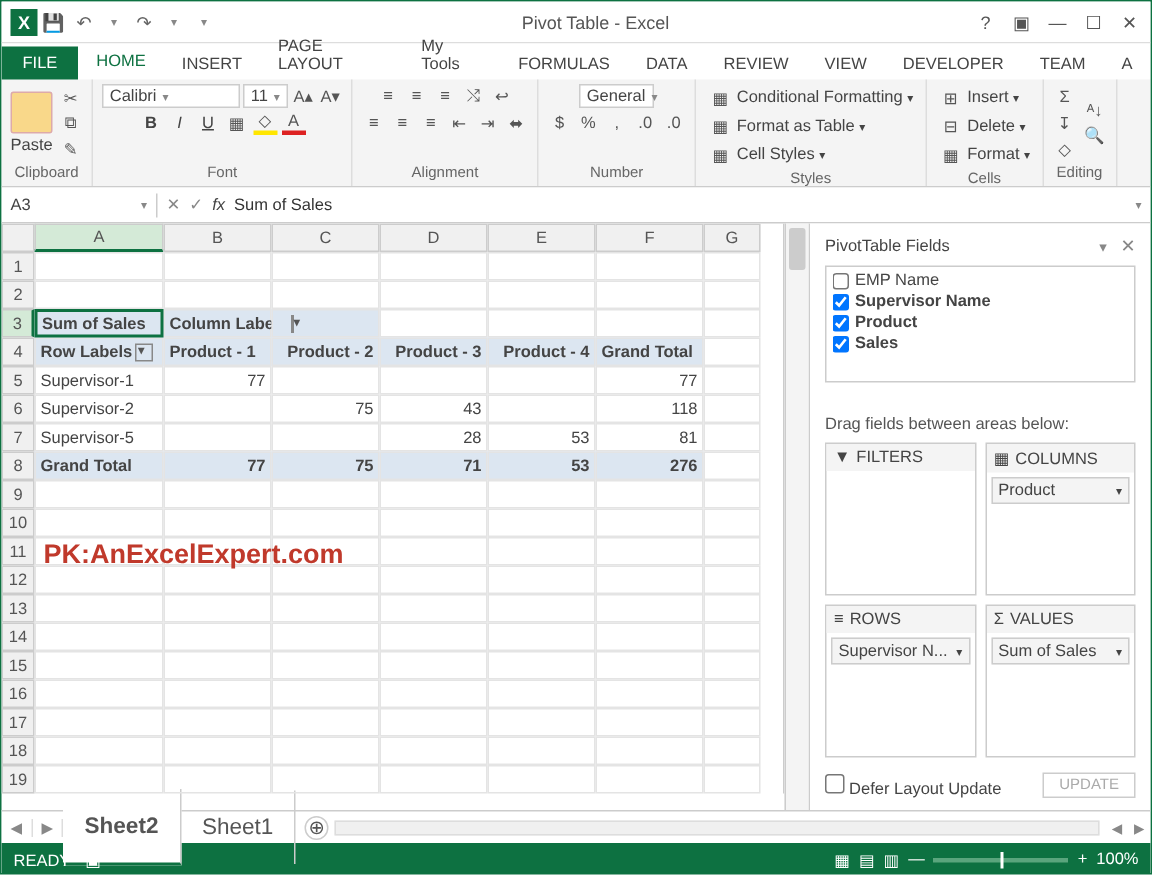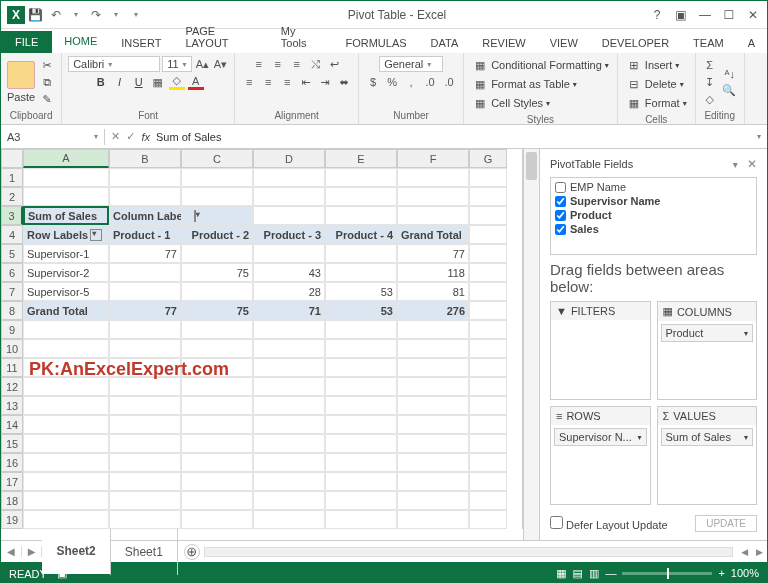--- a/index.html
+++ b/index.html
@@ -50,31 +50,31 @@
 .vscroll{width:16px;background:#f4f4f4;border-left:1px solid #ccc;position:relative}
 .vscroll .thumb{position:absolute;left:2px;right:2px;top:3px;height:28px;background:#ccc;border-radius:2px}
 .panel{width:228px;border-left:1px solid #ccc;background:#fff;display:flex;flex-direction:column;padding:8px 10px;gap:6px}
 .panel-title{font-size:16px;color:#0d7141;display:flex;justify-content:space-between;align-items:center}
 .panel-sub{font-size:11px;color:#555;display:flex;justify-content:space-between;align-items:center}
 .gear{border:1px solid #ccc;padding:2px 6px;font-size:11px;color:#555}
 .fieldlist{border:1px solid #ccc;height:78px;overflow:auto;padding:2px;position:relative}
 .field{display:flex;align-items:center;gap:4px;padding:1px 2px;font-size:11px}
 .field input{width:11px;height:11px}
 .field.checked{font-weight:bold}
-.drag-label{font-size:15px;color:#555;margin-top:0}
+.drag-label{font-size:11px;color:#555;margin-top:16px}
 .areas{display:grid;grid-template-columns:1fr 1fr;grid-template-rows:1fr 1fr;gap:6px;flex:1}
 .area{border:1px solid #ccc;display:flex;flex-direction:column}
 .area-hdr{background:#f4f4f4;padding:3px 5px;font-size:10px;color:#666;display:flex;align-items:center;gap:4px}
 .area-body{flex:1;padding:2px}
 .pill{background:#f4f4f4;border:1px solid #ccc;padding:2px 4px;font-size:10px;display:flex;justify-content:space-between;align-items:center;margin:1px}
 .defer{display:flex;justify-content:space-between;align-items:center;padding-top:4px;font-size:11px}
 .update-btn{border:1px solid #ccc;padding:2px 10px;color:#aaa;font-size:10px}
 .sheettabs{height:22px;border-top:1px solid #ccc;display:flex;align-items:center;background:#fff}
 .nav-arr{padding:0 6px;color:#888;font-size:10px;border-right:1px solid #ddd}
-.stab{padding:16px 14px;font-size:12px;border-right:1px solid #ccc;color:#555}
+.stab{padding:16px 14px;font-size:15px;border-right:1px solid #ccc;color:#555}
 .stab.active{font-weight:bold;border-bottom:2px solid #0d7141;background:#fff}
 .stab.add{font-size:13px;border:1px solid #ccc;border-radius:50%;width:16px;height:16px;display:flex;align-items:center;justify-content:center;margin-left:6px;padding:0}
 .hscroll{flex:1;height:10px;margin:0 4px;background:#f0f0f0;border:1px solid #ddd;position:relative}
 .statusbar{height:22px;background:#0d7141;color:#fff;display:flex;align-items:center;padding:0 8px;font-size:10px;justify-content:space-between}
 .statusbar *{color:#fff}
 .zoom{display:flex;align-items:center;gap:6px}
 .zoom .track{width:90px;height:3px;background:#5aa57d;position:relative}
 .zoom .track::after{content:"";position:absolute;left:50%;top:-4px;width:2px;height:11px;background:#fff}
 </style>
 </head>
@@ -176,21 +176,21 @@
         <span class="rib-ic">≡</span>
         <span class="rib-ic">⇤</span>
         <span class="rib-ic">⇥</span>
         <span class="rib-ic">⬌</span>
       </div>
     </div>
     <div class="group-label">Alignment</div>
   </div>
   <div class="group">
     <div class="group-body font-box">
-      <div class="sel" style="width:64px">
+      <div class="sel" style="width:50px">
           <span>General</span>
           <span class="dd">▾</span>
         </div>
       <div class="tiny-row">
         <span class="rib-ic">$</span>
         <span class="rib-ic">%</span>
         <span class="rib-ic">,</span>
         <span class="rib-ic">.0</span>
         <span class="rib-ic">.0</span>
       </div>

